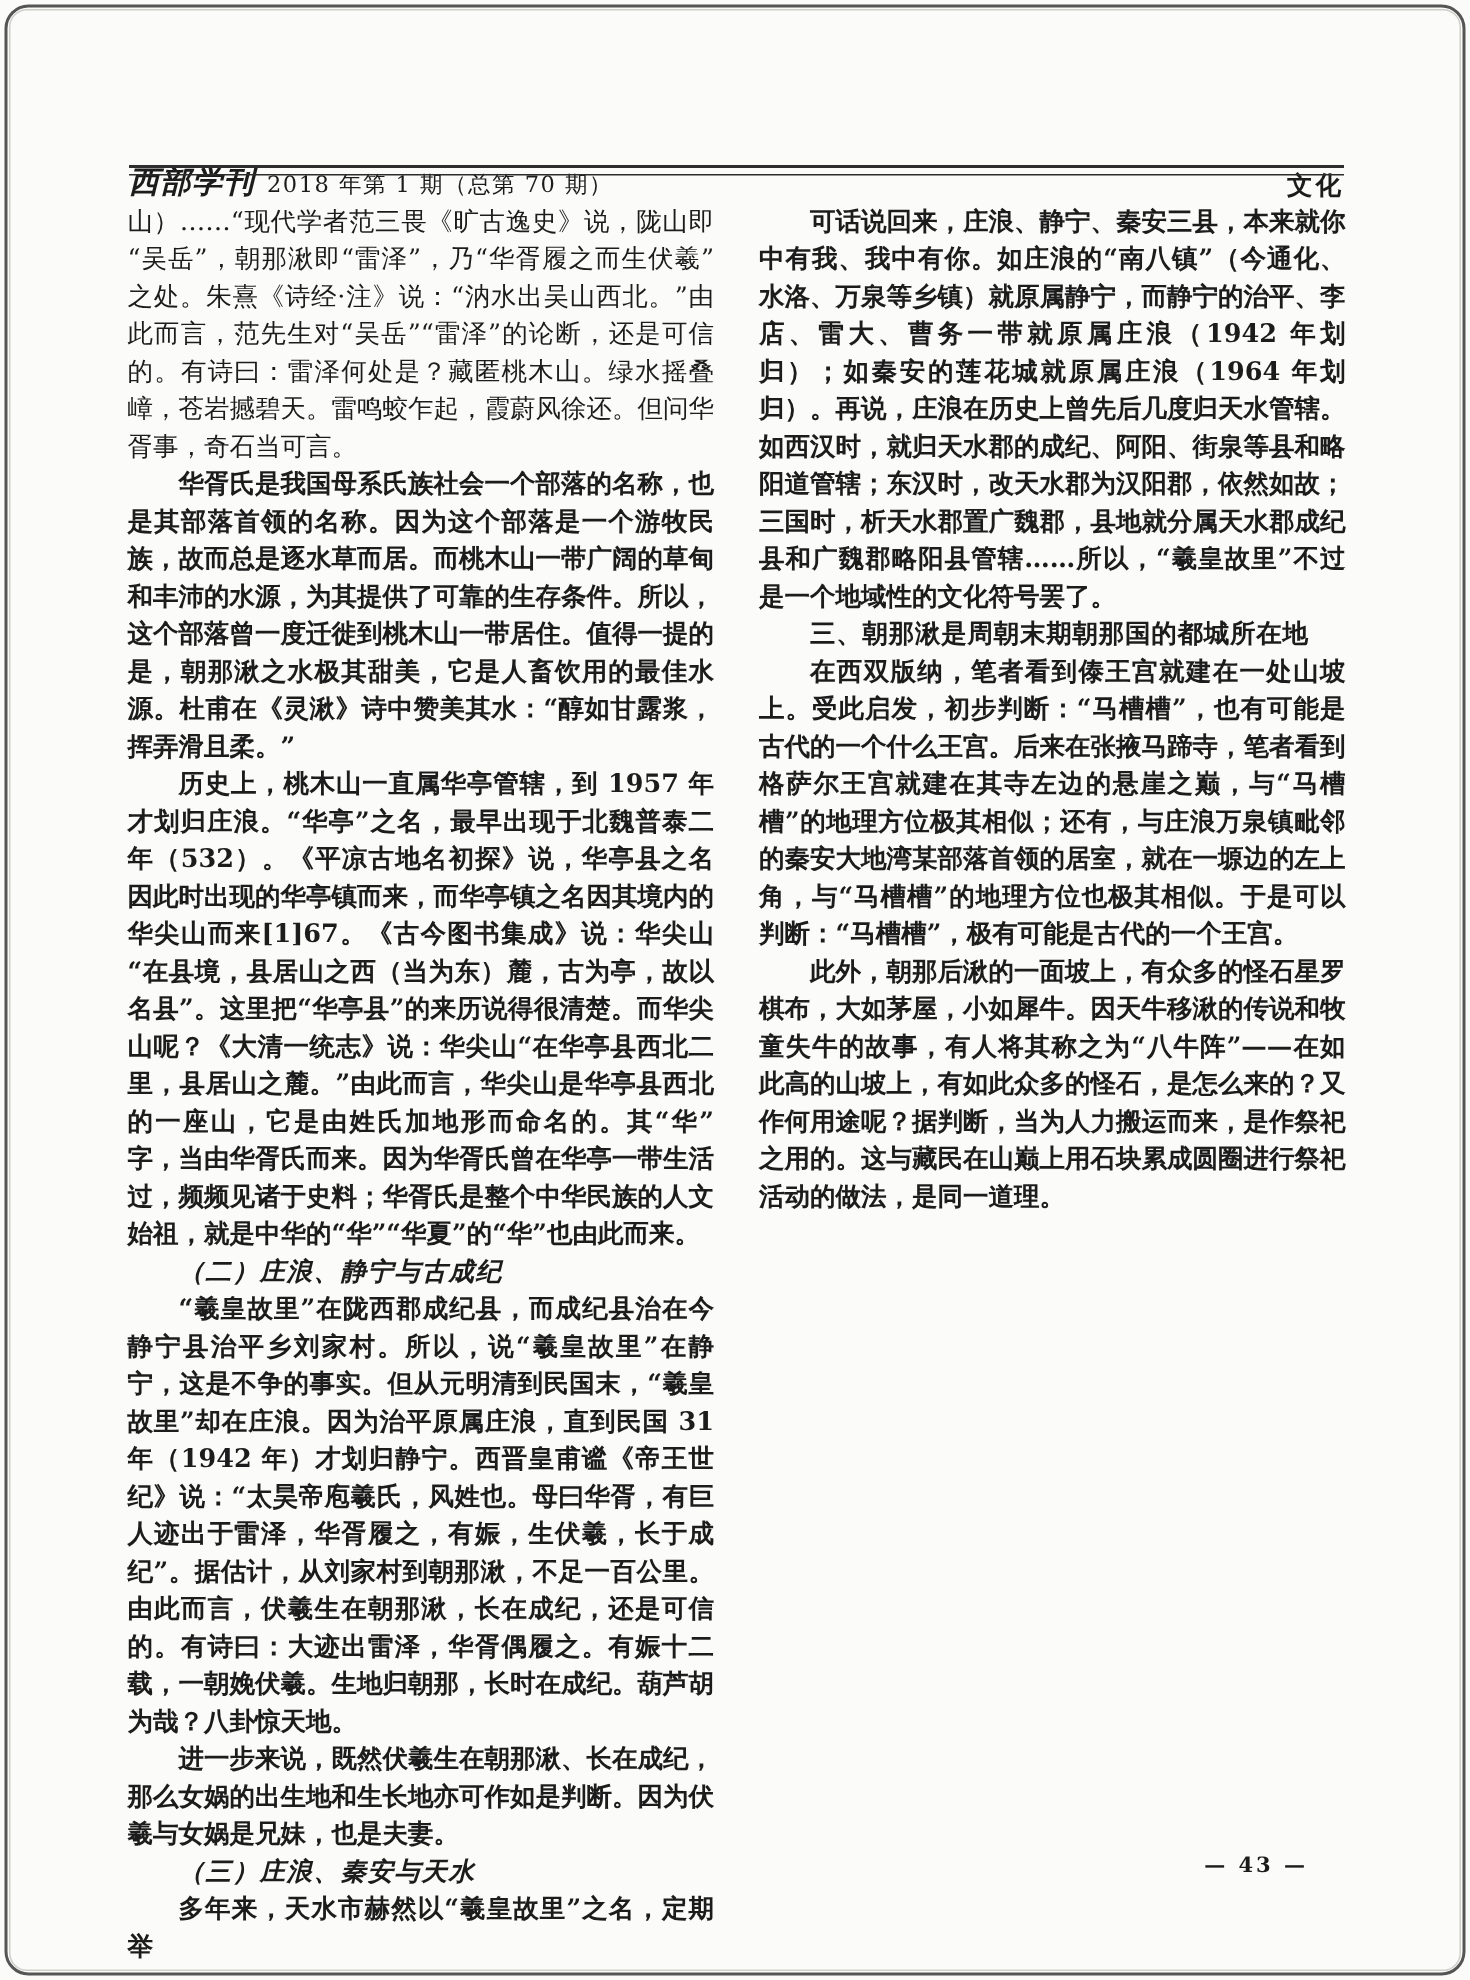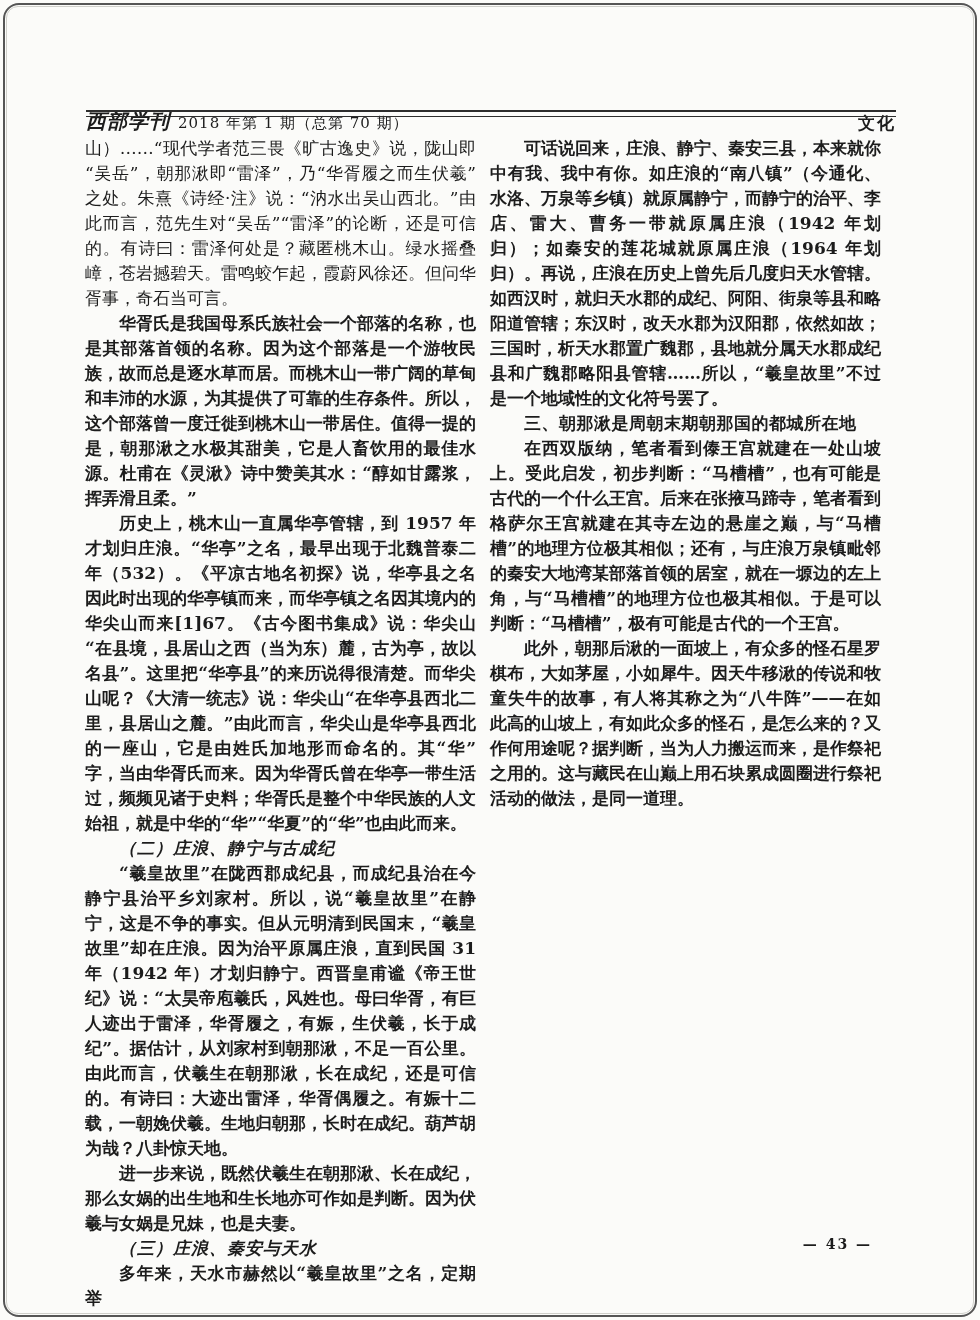--- a/index.html
+++ b/index.html
@@ -41,21 +41,21 @@
   }
   .double-rule{
     position:absolute;top:110px;left:86px;right:84px;
     height:4px;
     border-top:2px solid #2d2d2d;
     border-bottom:1px solid #2d2d2d;
   }
   .columns{
     position:absolute;top:136px;left:85px;
     width:812px;
-    display:flex;gap:14px;
+    display:flex;gap:30px;
   }
   .col{width:391px;}
   .para{
     font-size:17px;line-height:25px;
     text-align:justify;
     text-justify:inter-character;
     margin:0;
   }
   .indent{text-indent:2em;font-weight:bold;}
   .para-fill{text-align-last:justify;}

